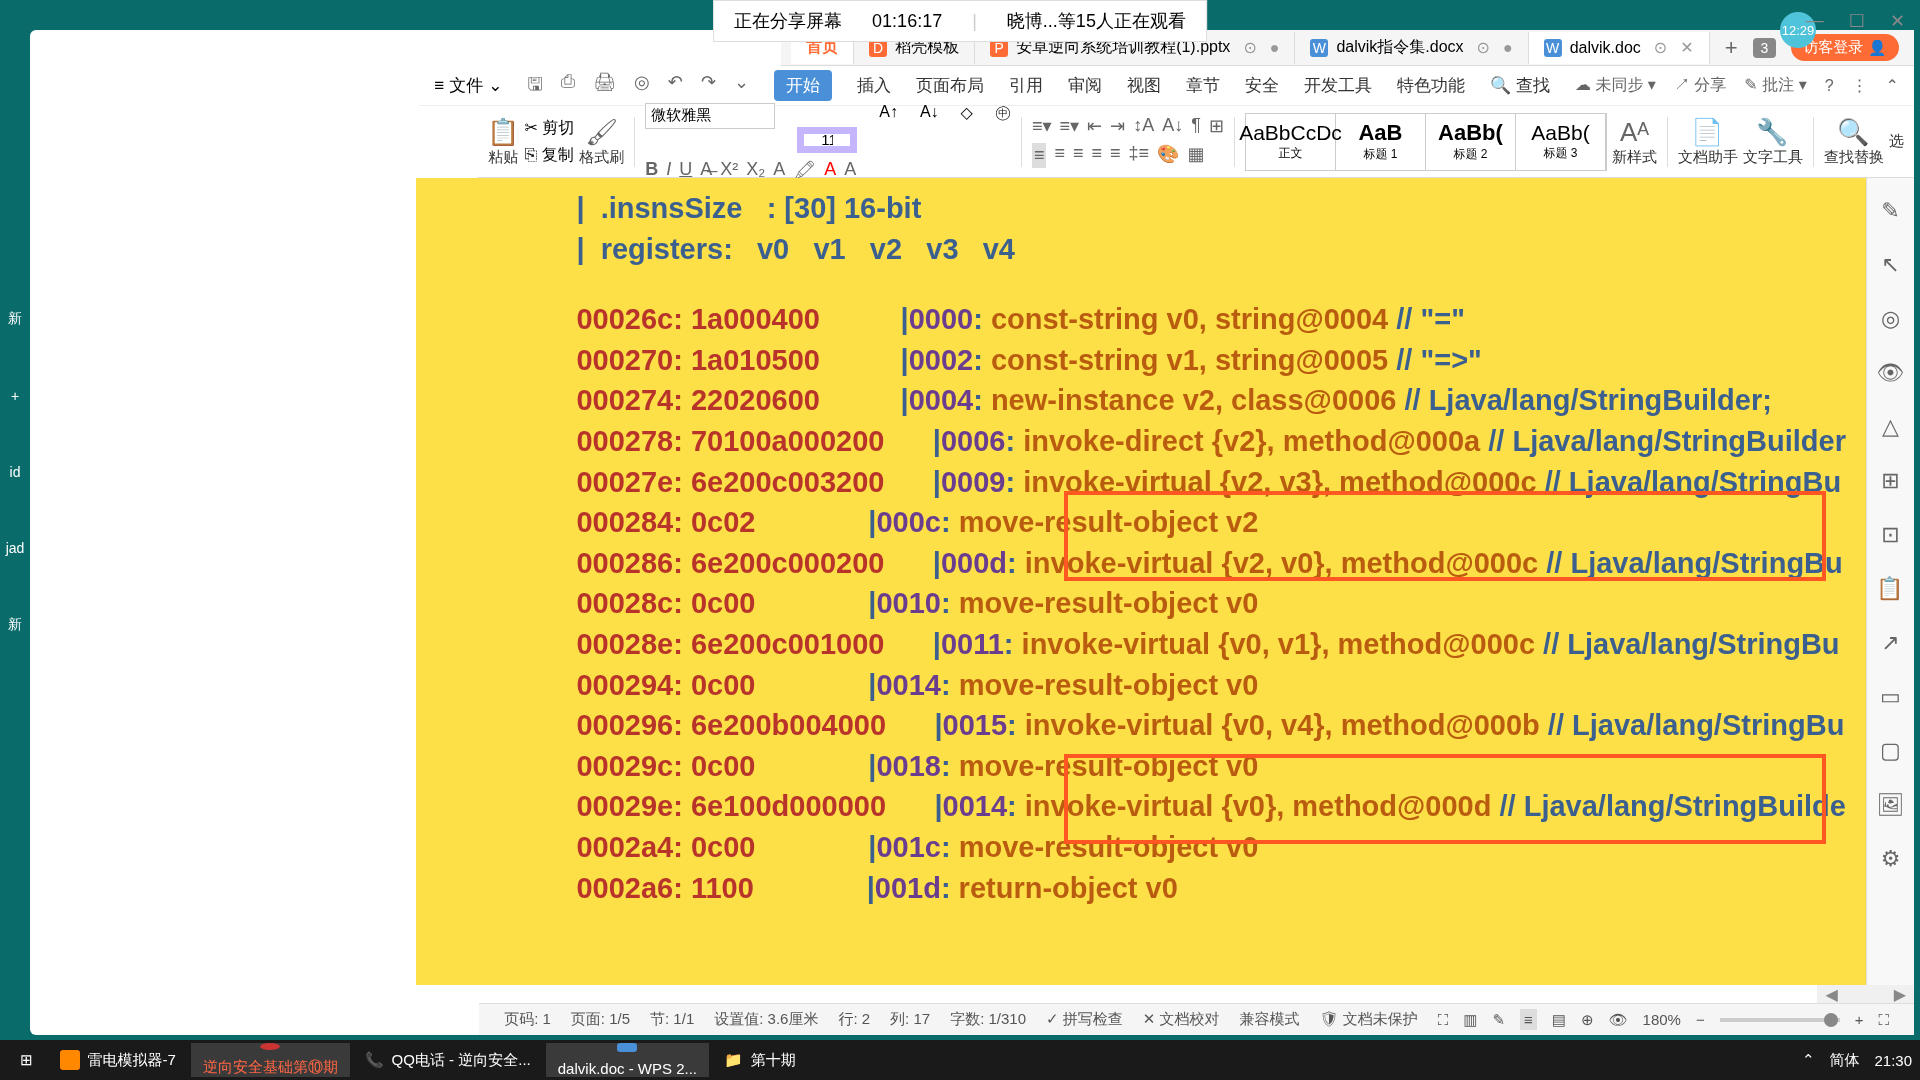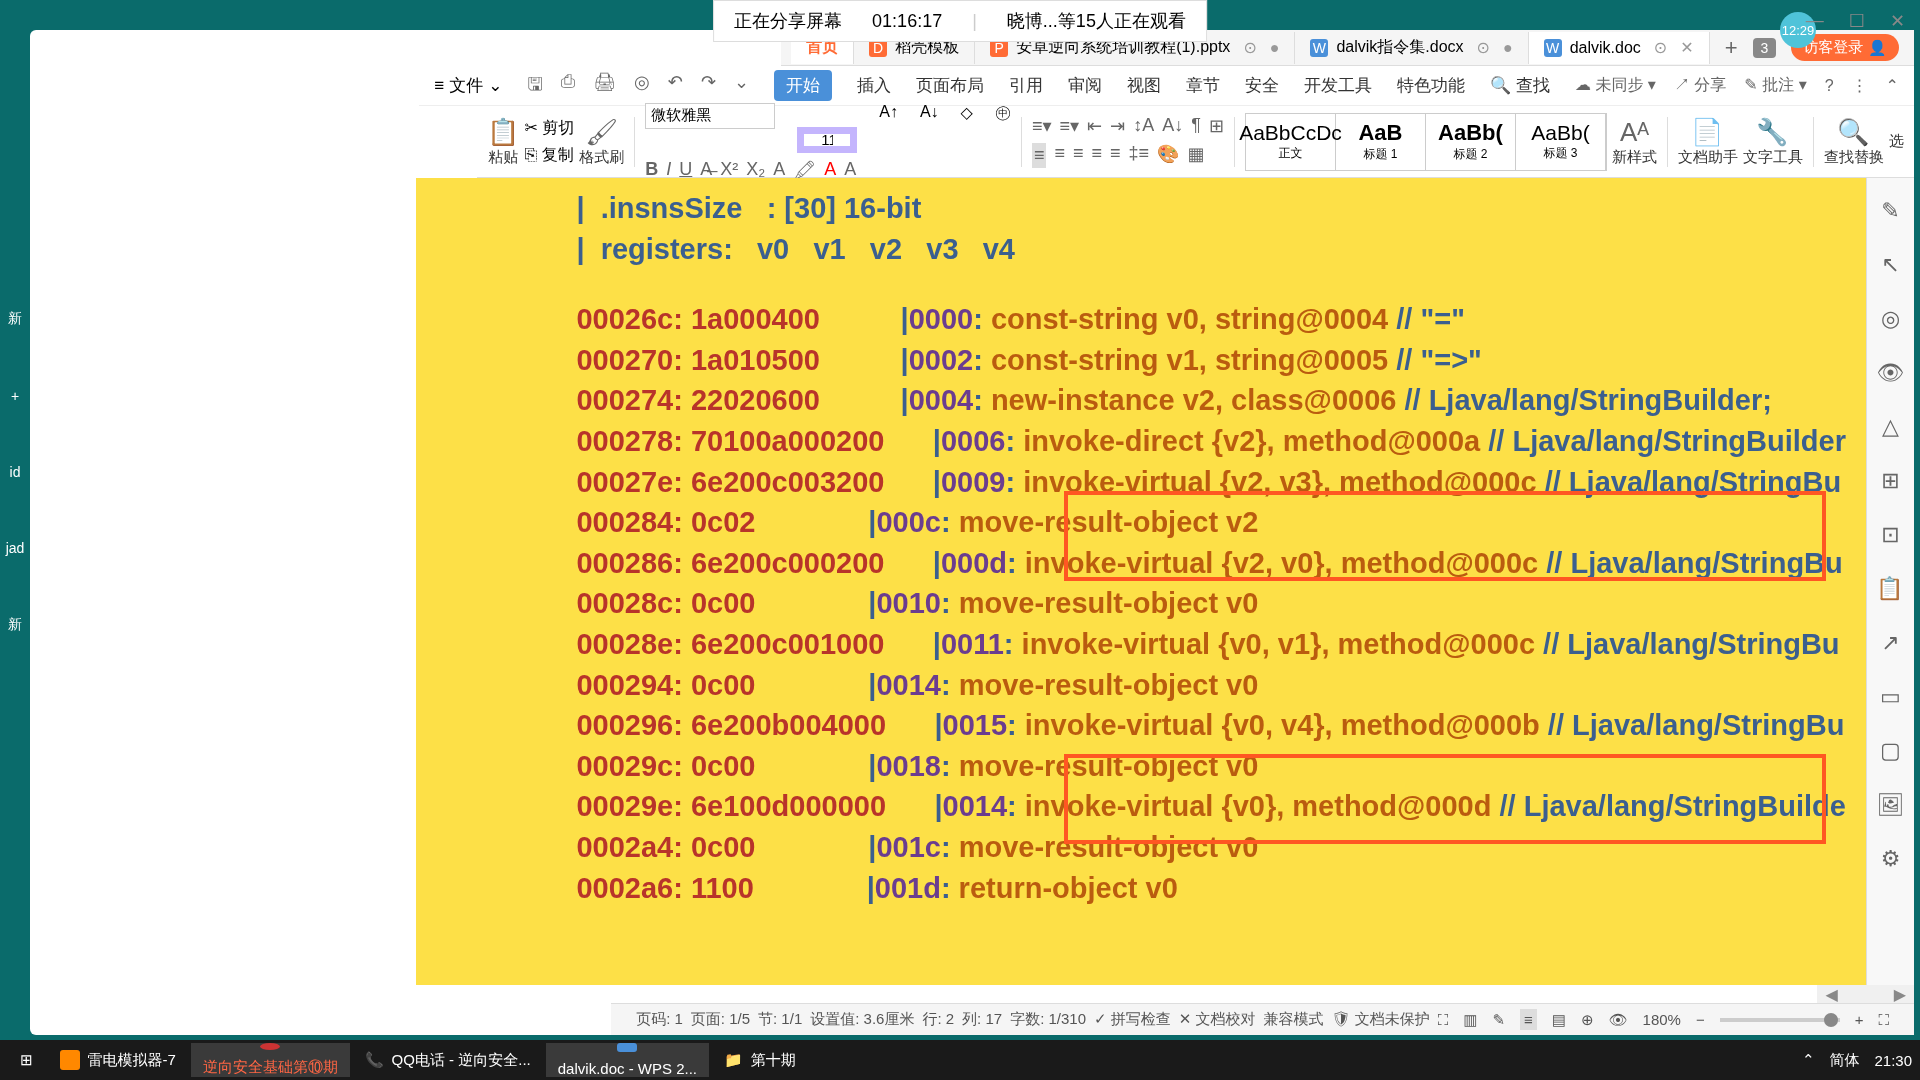--- a/index.html
+++ b/index.html
@@ -68,21 +68,21 @@
 .colon { color: #3b5f8f; }
 .instr { color: #ba5c0f; }
 .comment { color: #3b5f8f; }
 .regline { color: #3b5f8f; }
 .highlight-box { position: absolute; border: 4px solid #ff5722; pointer-events: none; }
 
 
 .right-sidebar { width: 48px; background: #f8f8f8; border-left: 1px solid #ddd; display: flex; flex-direction: column; align-items: center; gap: 28px; padding-top: 20px; color: #666; font-size: 22px; }
 
 
-.status-bar { height: 32px; background: #f5f5f5; border-top: 1px solid #ddd; display: flex; align-items: center; padding: 0 25px; gap: 8px; font-size: 15px; color: #555; }
+.status-bar { height: 32px; background: #f5f5f5; border-top: 1px solid #ddd; display: flex; align-items: center; padding: 0 25px; gap: 20px; font-size: 15px; color: #555; }
 .status-right { margin-left: auto; display: flex; align-items: center; gap: 15px; }
 .zoom-slider { width: 120px; height: 4px; background: #ccc; position: relative; }
 .zoom-thumb { position: absolute; right: 2px; top: -5px; width: 14px; height: 14px; background: #888; border-radius: 50%; }
 
 
 .hscroll { height: 18px; background: #f0f0f0; display: flex; align-items: center; }
 .hscroll-track { flex: 1; height: 14px; background: #e8e8e8; margin: 0 20px; position: relative; }
 .hscroll-thumb { position: absolute; left: 10%; width: 70%; height: 100%; background: #c0c0c0; border-radius: 7px; }
 
 

